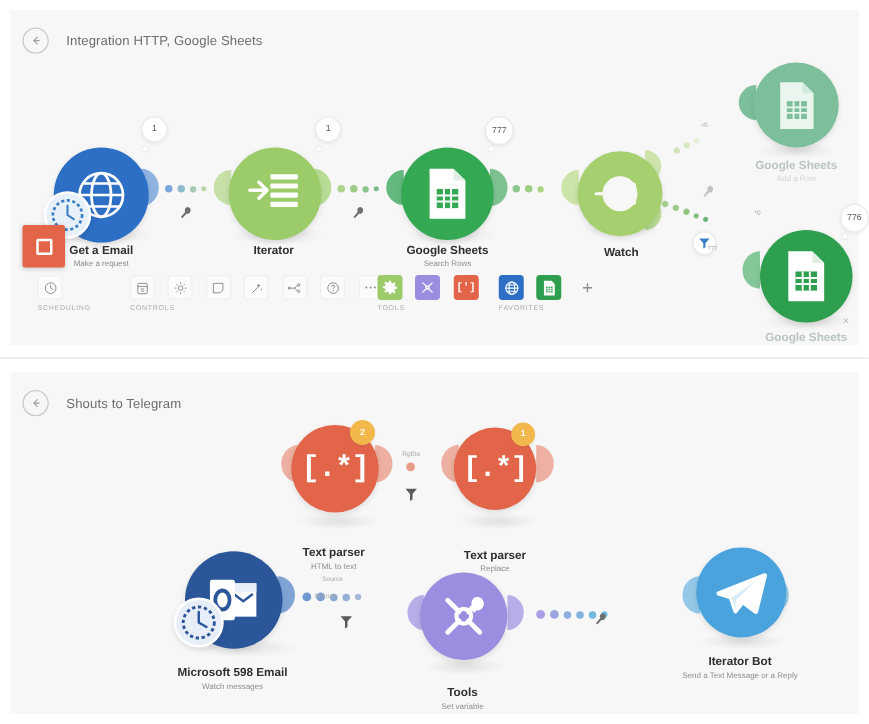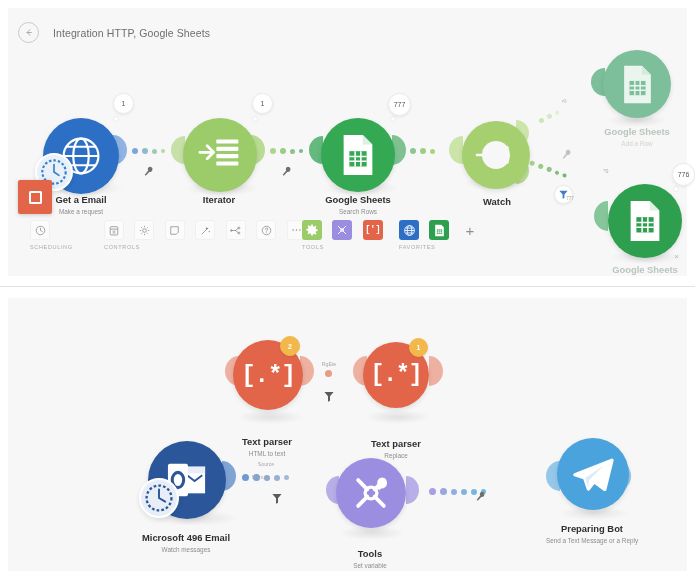--- a/index.html
+++ b/index.html
@@ -466,20 +466,29 @@
     </div>
 
     <div class="panel-close">×</div>
 
   </div>
 
   <div class="panel-divider"></div>
 
   <div class="panel bottom">
 
+    <div class="scenario-header">
+      <div class="back-btn">
+        <svg width="11" height="11" viewBox="0 0 16 16" fill="none" stroke="currentColor" stroke-width="1.2">
+          <path d="M10 4 L6 8 L10 12" stroke-linecap="round" stroke-linejoin="round"></path>
+          <path d="M6 8 H12" stroke-linecap="round"></path>
+        </svg>
+      </div>
+      <div class="scenario-title">Shouts to Telegram</div>
+    </div>
 
     <div class="canvas">
 
       <div class="port" style="left:214px; top:163px;">
         <svg width="14" height="30" viewBox="0 0 14 30">
             <path d="M0 0 A 14 15 0 0 1 0 30 Z" fill="#7fa4d4"></path>
           </svg>
       </div>
       <div class="conn" style="left:234px; top:176px;">
         <i style="width:7px;height:7px;background:#6f9ad0;"></i>
@@ -574,21 +583,21 @@
             <ellipse cx="14.5" cy="21" rx="6" ry="8" fill="none" stroke="#2b579a" stroke-width="3.2"></ellipse>
           </svg>
         </div>
         <div class="node-circle" style="left:131px; top:180px; width:40px; height:40px; background:#e8eef7; border:2px solid #fff;">
           <svg width="32" height="32" viewBox="0 0 36 36">
             <circle cx="18" cy="18" r="14" fill="none" stroke="#2b579a" stroke-width="2.6" stroke-dasharray="3 2.4"></circle>
             <path d="M18 8.5V18 L25 22" stroke="#2b579a" stroke-width="2.2" fill="none" stroke-linecap="round"></path>
           </svg>
         </div>
         <div class="node-label" style="left:178px; top:234px;">
-          <div class="node-title">Microsoft 496 Email</div>
+          <div class="node-title">Microsoft 598 Email</div>
           <div class="node-sub">Watch messages</div>
         </div>
       </div>
 
       <div class="node">
         <div class="node-shadow" style="left:228px; top:112px; width:68px; height:14px;"></div>
         <div class="node-circle" style="left:225px; top:42px; width:70px; height:70px; background:#e2654a;">
           <span style="color:#fff; font-size:24px; font-weight:bold; font-family:'Liberation Mono', monospace; letter-spacing:-1px;">[.*]</span>
         </div>
         <div class="bubble amber" style="left:272px; top:38px; width:20px; height:20px;">
@@ -636,21 +645,21 @@
 
       <div class="node">
         <div class="node-shadow" style="left:551px; top:208px; width:70px; height:14px;"></div>
         <div class="node-circle" style="left:549px; top:140px; width:72px; height:72px; background:#4aa3dd;">
           <svg width="42" height="38" viewBox="0 0 46 40" fill="#fff">
             <path d="M43 3.2L2.5 19.2c-1.6.6-1.5 2.9.1 3.4l9.8 3.1 3.8 11.4c.5 1.4 2.3 1.7 3.2.5l5.2-6.6 10 7.4c1.2.9 2.9.2 3.2-1.3L45.6 5.2c.3-1.5-1.2-2.6-2.6-2z"></path>
             <path d="M14.6 24.4L35 10.4 18.3 27.1l-.4 8.1z" fill="#d9ecf8"></path>
           </svg>
         </div>
         <div class="node-label" style="left:584px; top:225px;">
-          <div class="node-title">Preparing Bot</div>
+          <div class="node-title">Iterator Bot</div>
           <div class="node-sub">Send a Text Message or a Reply</div>
         </div>
       </div>
 
     </div>
   </div>
 
 </div>
 
 </body></html>

